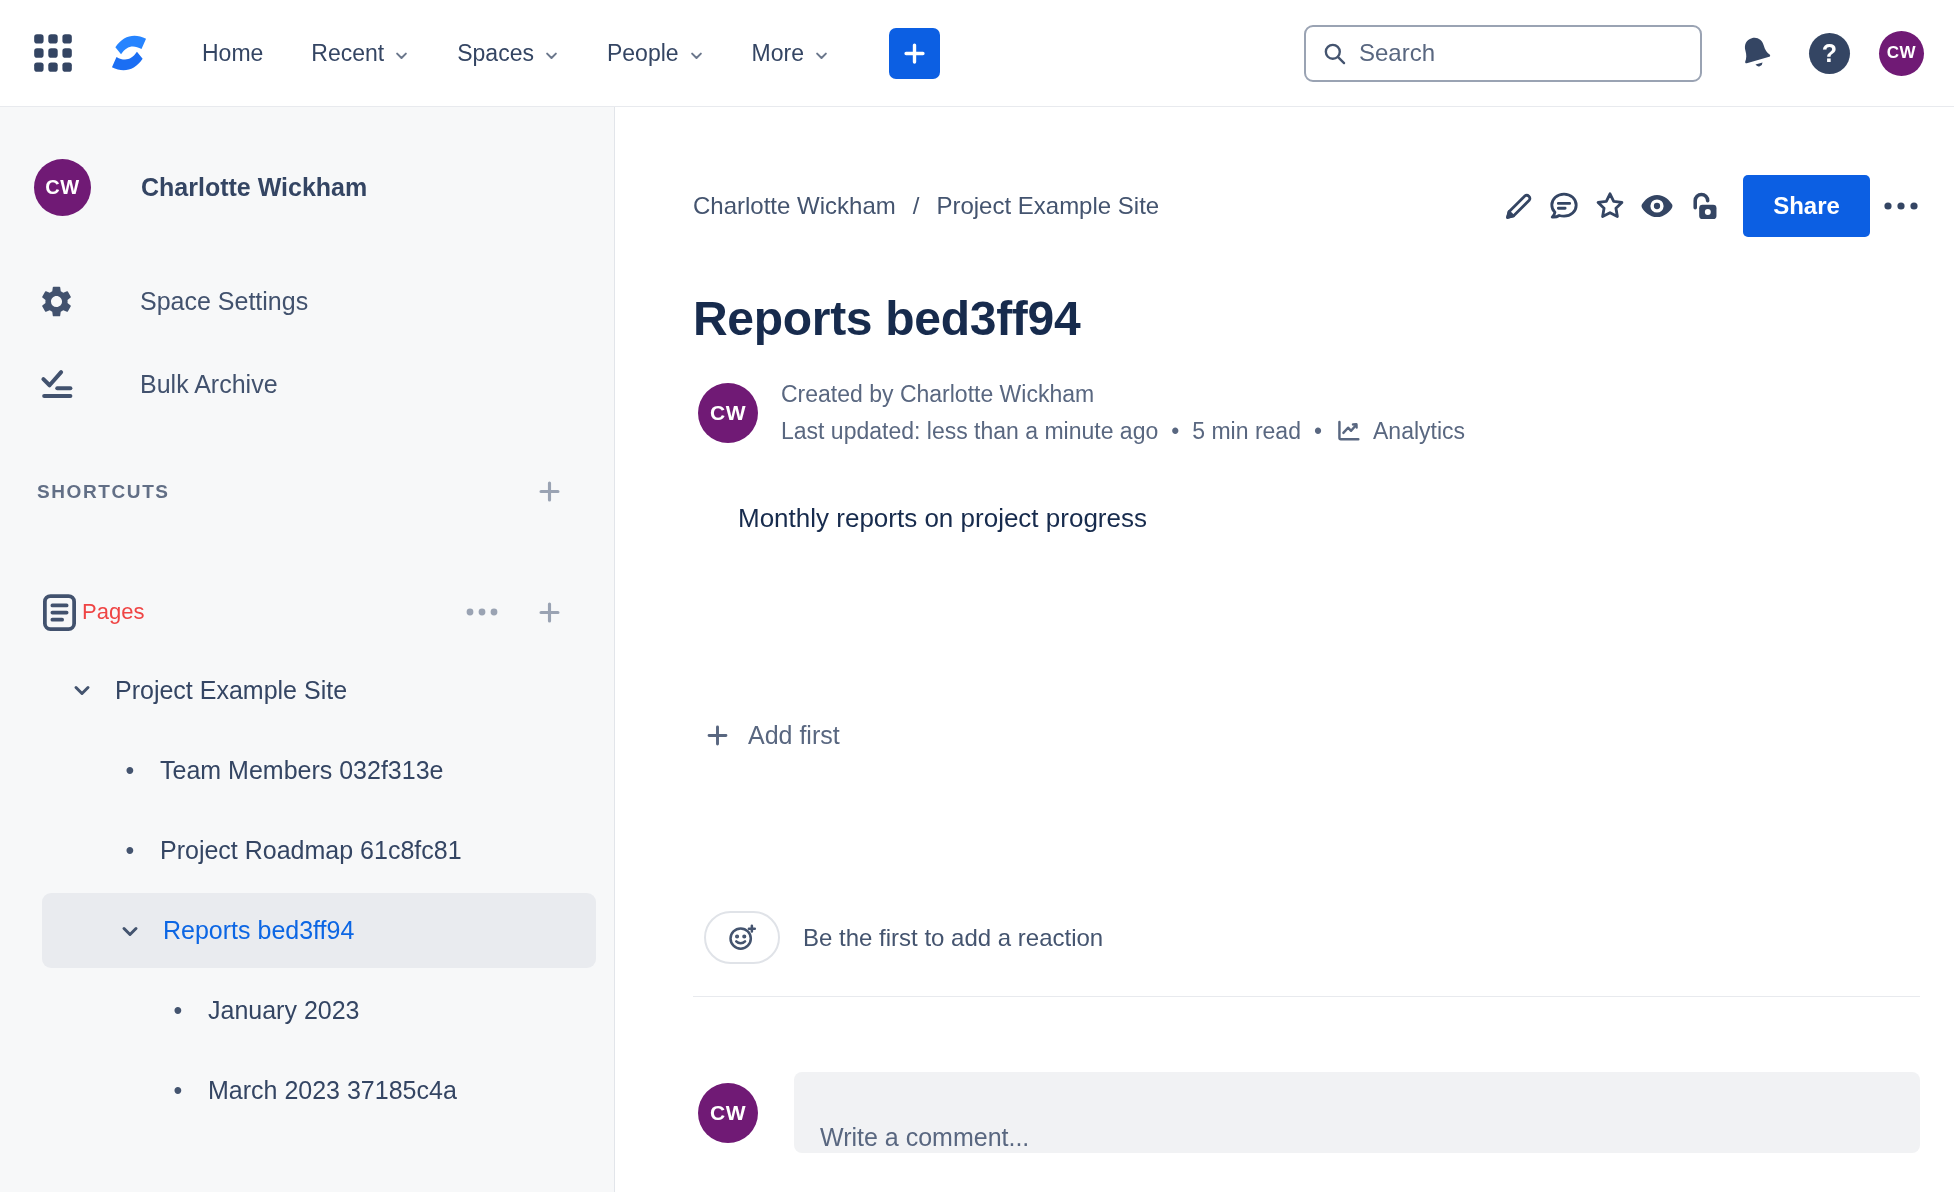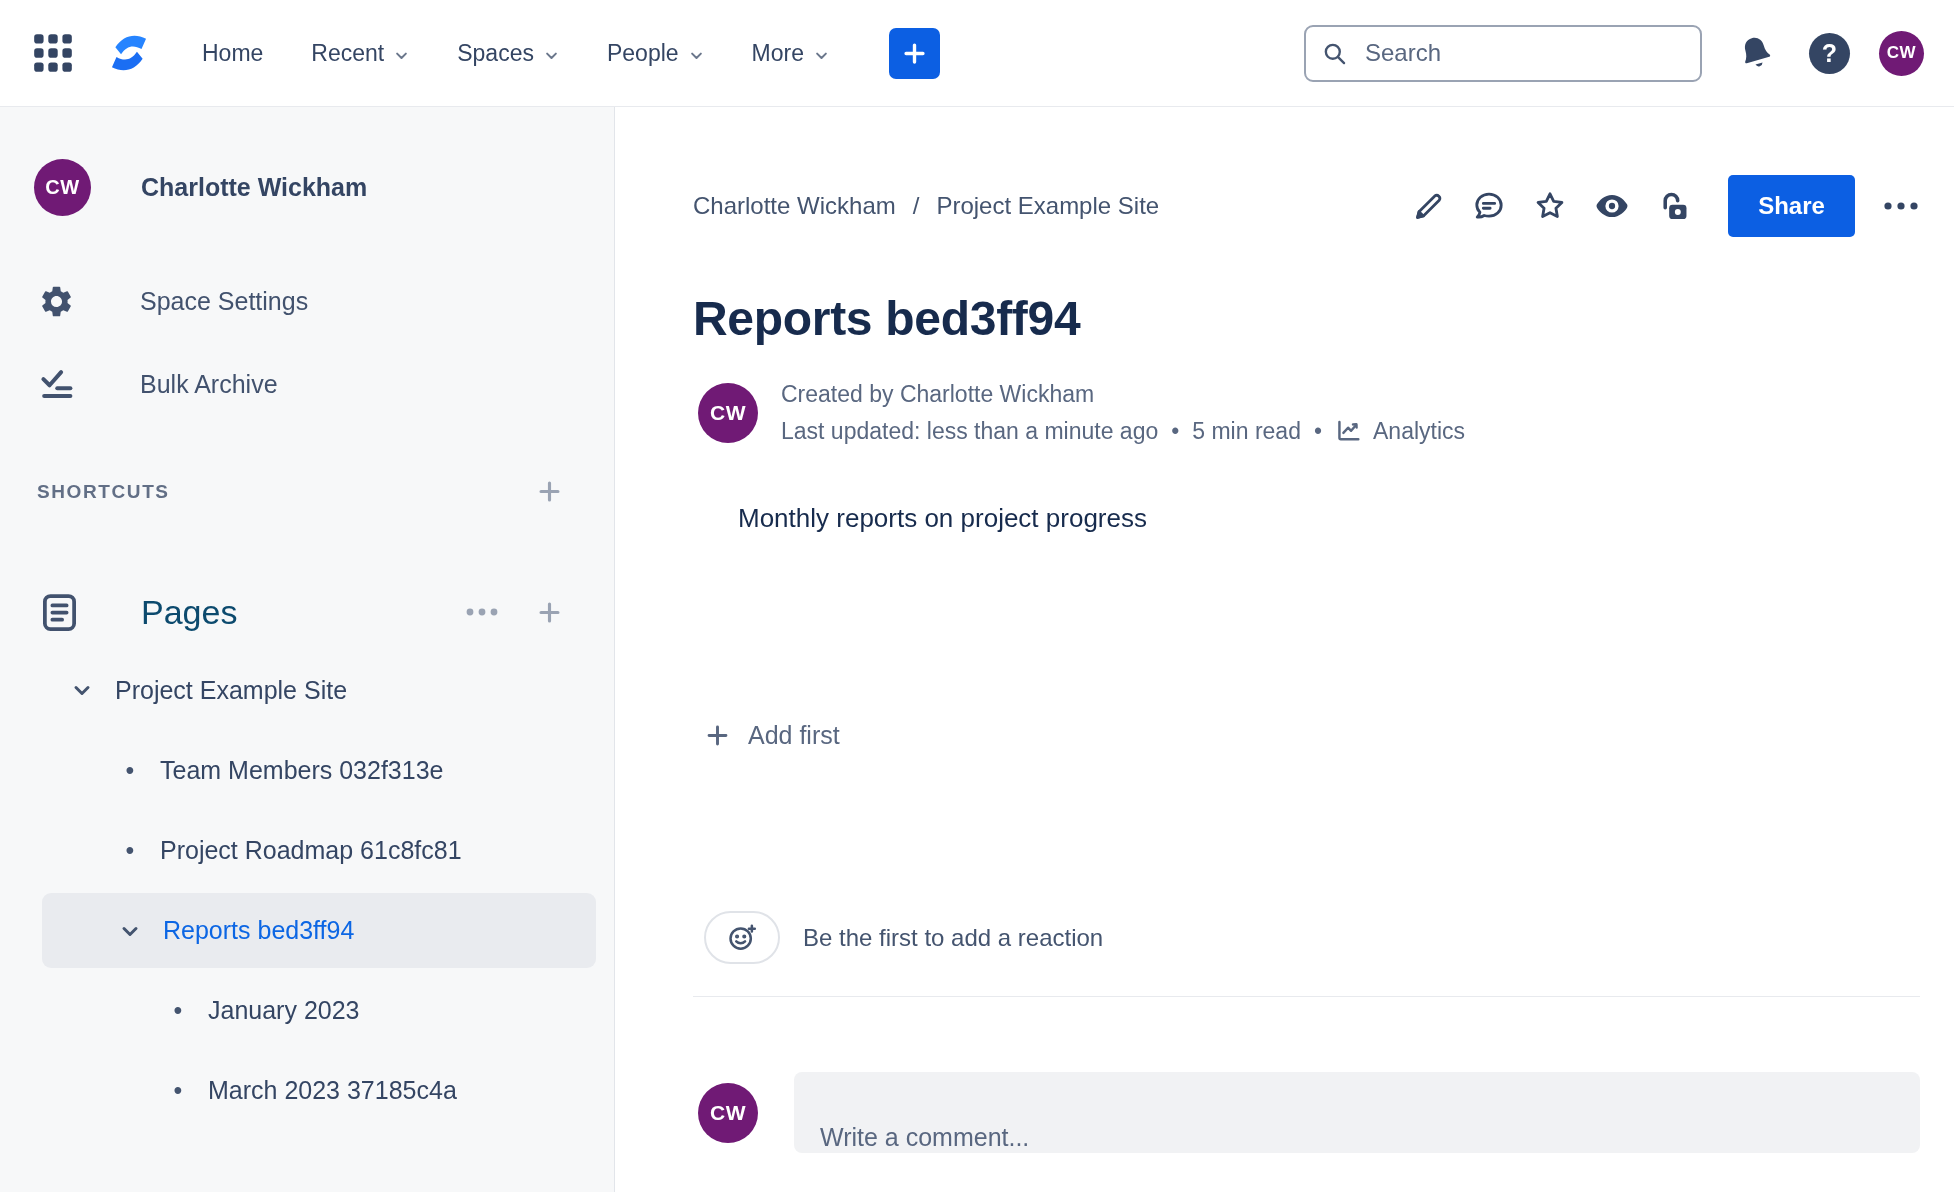--- a/index.html
+++ b/index.html
@@ -18,21 +18,21 @@
   }
   .icon-btn { background:none; border:none; padding:0; display:flex; align-items:center; justify-content:center; }
   .app-switcher { width:46px; height:46px; }
   .logo-btn { width:50px; height:50px; margin-left:28px; }
   .nav-items { display:flex; align-items:center; gap:48px; margin-left:48px; }
   .nav-item { display:flex; align-items:center; gap:10px; font-size:23px; font-weight:500; color:#344563; cursor:pointer; white-space:nowrap; }
   .nav-item .chev { margin-top:4px; }
   .create-btn { width:51px; height:51px; border:none; border-radius:7px; background:#0C5FE3; margin-left:60px; display:flex; align-items:center; justify-content:center; }
   .search-box {
     margin-left:auto; width:398px; height:57px; border:2px solid #9AA3B3; border-radius:9px;
-    display:flex; align-items:center; gap:15px; padding:0 15px; background:#fff;
+    display:flex; align-items:center; gap:9px; padding:0 15px; background:#fff;
   }
   .search-box input { border:none; outline:none; width:100%; font-size:24px; color:#344563; background:transparent; font-family:inherit; }
   input::placeholder { color:#596780; opacity:1; }
   .topnav-right { display:flex; align-items:center; gap:29px; margin-left:30px; }
   .bell-btn { width:48px; height:48px; }
   .help-circle { width:41px; height:41px; border-radius:50%; background:#344563; color:#fff; font-size:25px; font-weight:700; display:flex; align-items:center; justify-content:center; }
   .avatar { border-radius:50%; background:#701a75; color:#fff; font-weight:700; display:flex; align-items:center; justify-content:center; letter-spacing:.5px; }
   .avatar-top { width:45px; height:45px; font-size:17px; cursor:pointer; }
 
   
@@ -41,41 +41,41 @@
   .avatar-space { width:57px; height:57px; font-size:20px; }
   .space-name { margin-left:50px; font-size:25px; font-weight:700; color:#344563; }
   .side-row { position:absolute; left:34px; right:34px; height:56px; display:flex; align-items:center; cursor:pointer; }
   .side-row .ic { width:44px; display:flex; justify-content:center; }
   .side-row .lbl { margin-left:62px; font-size:25px; color:#42526E; }
   .row-settings { top:166px; }
   .row-archive { top:249px; }
   .shortcuts { position:absolute; top:370px; left:37px; right:50px; display:flex; align-items:center; justify-content:space-between; }
   .shortcuts-hdr { font-size:19px; font-weight:700; letter-spacing:1.6px; color:#626F86; }
   .pages-row { position:absolute; top:478px; left:37px; right:50px; height:54px; display:flex; align-items:center; }
-  .pages-row .lbl { margin-left:59px; font-size:34px; color:#0c4a6e; }
+  .pages-row .lbl { font-size:22px; color:#ef4444; }
   .pages-row .spacer { flex:1; }
   .pages-row .dots-btn { margin-right:36px; }
   .t-row { position:absolute; left:0; right:18px; height:64px; display:flex; align-items:center; font-size:25px; color:#344563; cursor:pointer; }
   .t-row .tw { width:36px; display:flex; justify-content:center; }
   .t-row .bul { width:24px; display:flex; justify-content:center; color:#44546F; font-size:25px; }
   .t-row .tl { margin-left:15px; }
   .t-row .bl { margin-left:18px; }
   .t0 { top:551px; padding-left:64px; }
   .t1 { top:631px; padding-left:118px; }
   .t2 { top:711px; padding-left:118px; }
   .t3 { top:786px; height:75px; left:42px; padding-left:70px; background:#E9EBEF; border-radius:9px; color:#0C66E4; font-weight:500; }
   .t4 { top:871px; padding-left:166px; }
   .t5 { top:951px; padding-left:166px; }
 
   
   .main { position:absolute; top:107px; left:616px; right:0; bottom:0; background:#fff; }
   .breadcrumb-row { position:absolute; top:68px; left:77px; right:34px; height:62px; display:flex; align-items:center; }
   .breadcrumbs { display:flex; align-items:center; gap:17px; font-size:24px; color:#44546F; }
   .crumb { cursor:pointer; }
-  .page-actions { margin-left:auto; display:flex; align-items:center; gap:27px; }
+  .page-actions { margin-left:auto; display:flex; align-items:center; gap:12px; }
   .share-btn { width:127px; height:62px; background:#0C5FE3; border:none; border-radius:5px; color:#fff; font-size:24px; font-weight:700; margin-left:10px; }
   .page-title { position:absolute; left:77px; top:152px; font-size:48px; font-weight:700; color:#172B4D; letter-spacing:-0.3px; }
   .byline { position:absolute; left:82px; top:274px; display:flex; align-items:center; gap:23px; }
   .avatar-byline { width:60px; height:60px; font-size:21px; cursor:pointer; }
   .byline-l1 { font-size:23px; color:#596780; }
   .byline-l2 { margin-top:9px; font-size:23px; color:#596780; display:flex; align-items:center; gap:13px; }
   .byline-sep { color:#596780; }
   .analytics-link { display:flex; align-items:center; gap:10px; cursor:pointer; color:#596780; }
   .body-text { position:absolute; left:122px; top:396px; font-size:26px; color:#172B4D; }
   .add-label { position:absolute; left:88px; top:614px; display:flex; align-items:center; gap:17px; font-size:25px; color:#596780; cursor:pointer; }

